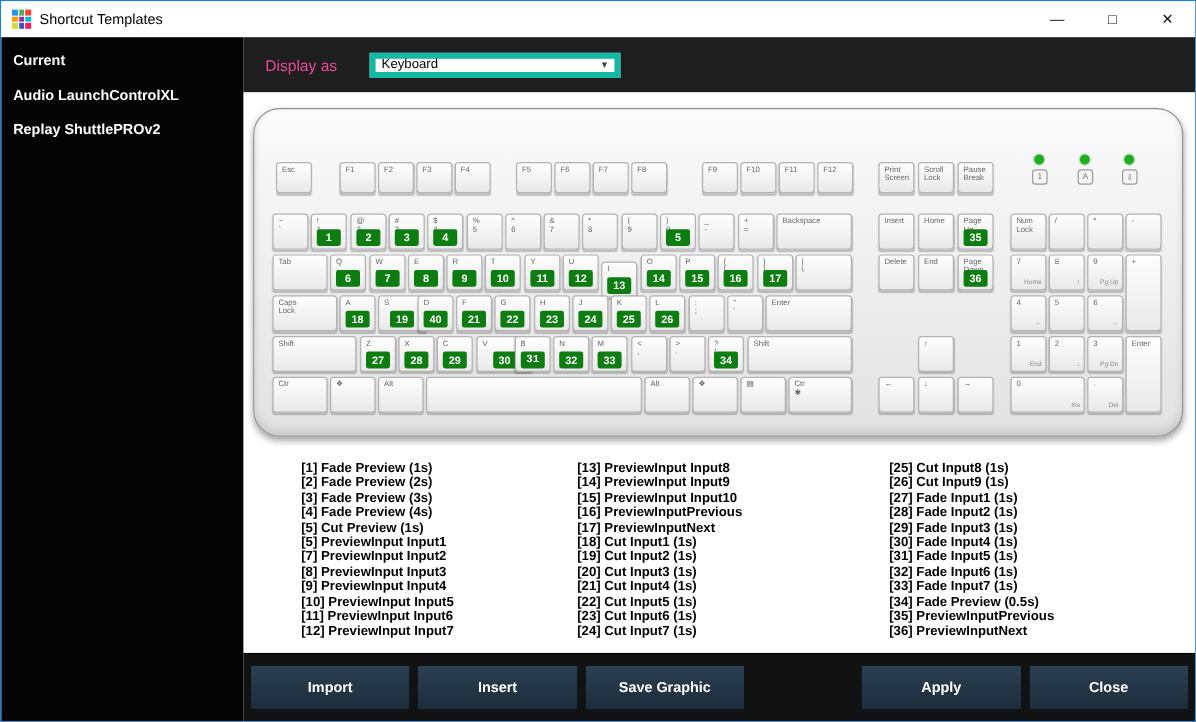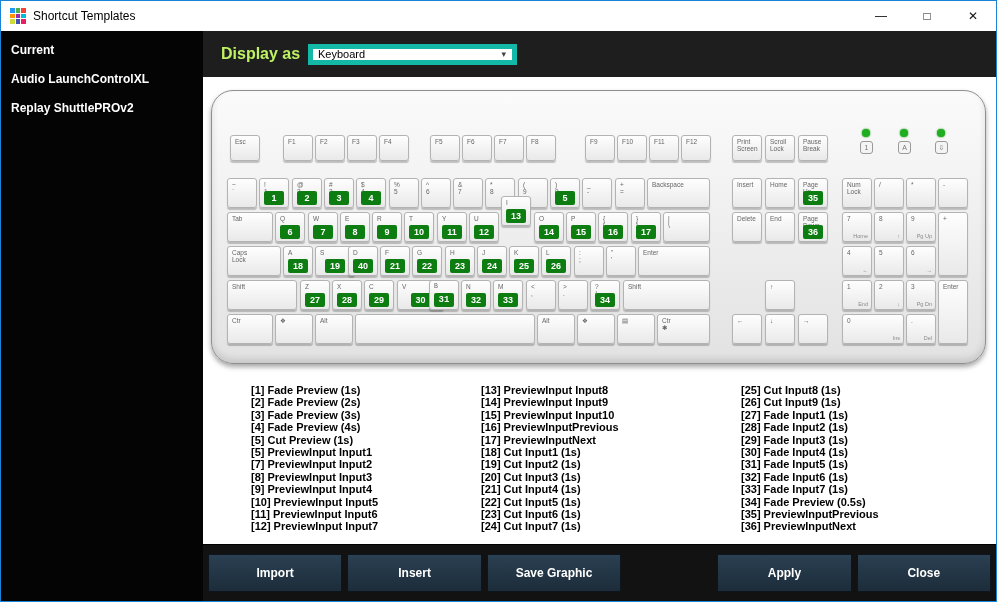--- a/index.html
+++ b/index.html
@@ -17,21 +17,21 @@
 
   
   .sidebar { flex:0 0 202px; background:#040404; padding-top:4px; }
   .side-item { height:29px; display:flex; align-items:center; padding-left:10px; color:#fff; font-size:12px; font-weight:bold; cursor:default; }
   .side-item.selected { background:var(--green,#0d7d11); }
 
   .main { flex:1; display:flex; flex-direction:column; min-width:0; }
 
   
   .topbar { flex:0 0 46px; background:#1e1e1e; display:flex; align-items:center; }
-  .display-label { color:#bef264; font-weight:bold; font-size:16px; margin-left:18px; width:87px; }
+  .display-label { color:#ec4899; font-weight:normal; font-size:13px; margin-left:18px; width:87px; }
   .combo { width:209px; height:21px; background:#fff; border:5px solid #14b8a6; display:flex; align-items:center; font-size:11px; color:#000; padding-left:5px; }
   .combo .chev { margin-left:auto; margin-right:6px; font-size:9px; color:#444; }
 
   
   .content { flex:1; background:#fff; position:relative; overflow:hidden; }
 
   .kbd { position:absolute; left:8px; top:13px; width:775px; height:274px; border:1px solid #8f8f8f; border-radius:22px;
          background:linear-gradient(#fbfbfb,#e2e2e2); box-shadow:0 3px 5px rgba(0,0,0,.35), inset 0 -4px 7px rgba(0,0,0,.12); }
   .key { position:absolute; background:linear-gradient(#fefefe,#e9e9e9); border:1px solid #b3b3b3; border-radius:3px;
          box-shadow:0 1.5px 1px rgba(0,0,0,.22); }
@@ -233,21 +233,21 @@
               <span class="kbadge">10</span>
             </div>
             <div class="key" style="left: 225px; top: 121px; width: 30px; height: 30px;">
               <span class="klabel">Y</span>
               <span class="kbadge">11</span>
             </div>
             <div class="key" style="left: 257px; top: 121px; width: 30px; height: 30px;">
               <span class="klabel">U</span>
               <span class="kbadge">12</span>
             </div>
-            <div class="key" style="left: 289px; top: 105px; width: 30px; height: 30px;">
+            <div class="key" style="left: 289px; top: 127px; width: 30px; height: 30px;">
               <span class="klabel">I</span>
               <span class="kbadge">13</span>
             </div>
             <div class="key" style="left: 322px; top: 121px; width: 30px; height: 30px;">
               <span class="klabel">O</span>
               <span class="kbadge">14</span>
             </div>
             <div class="key" style="left: 354px; top: 121px; width: 30px; height: 30px;">
               <span class="klabel">P</span>
               <span class="kbadge">15</span>

